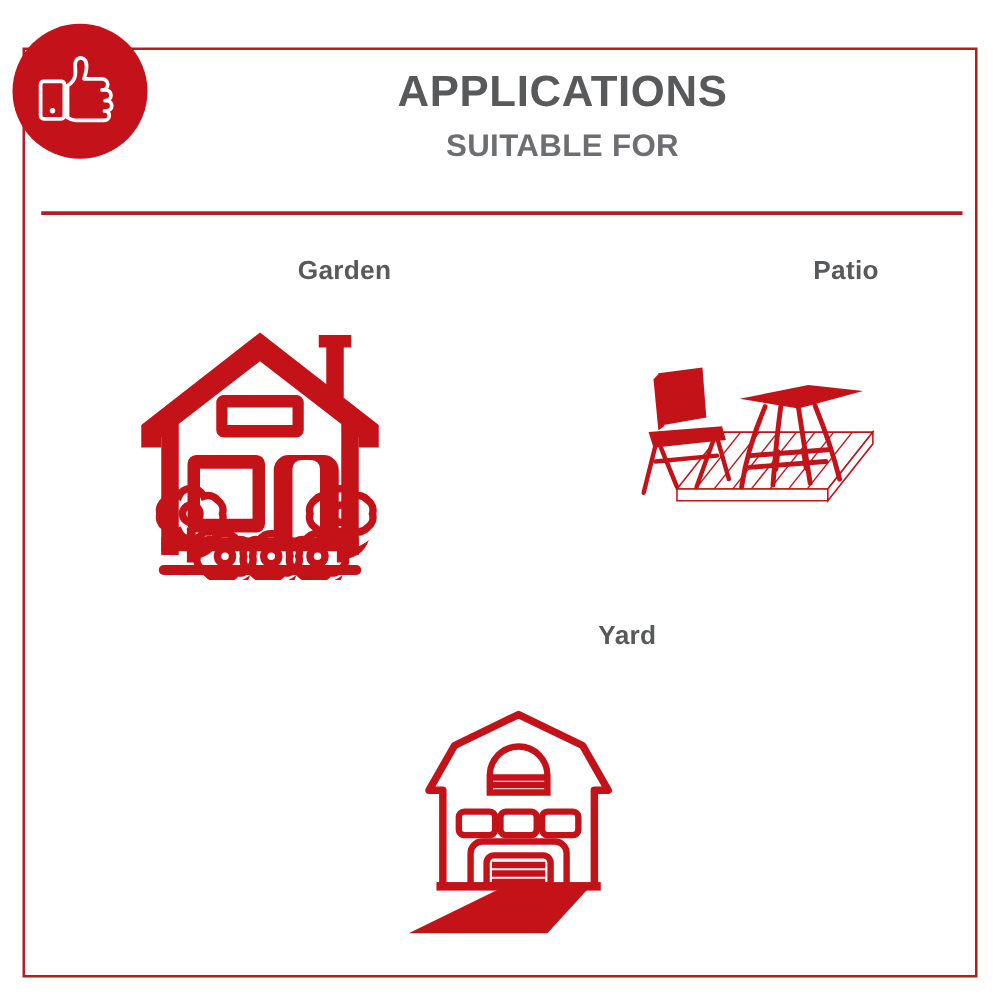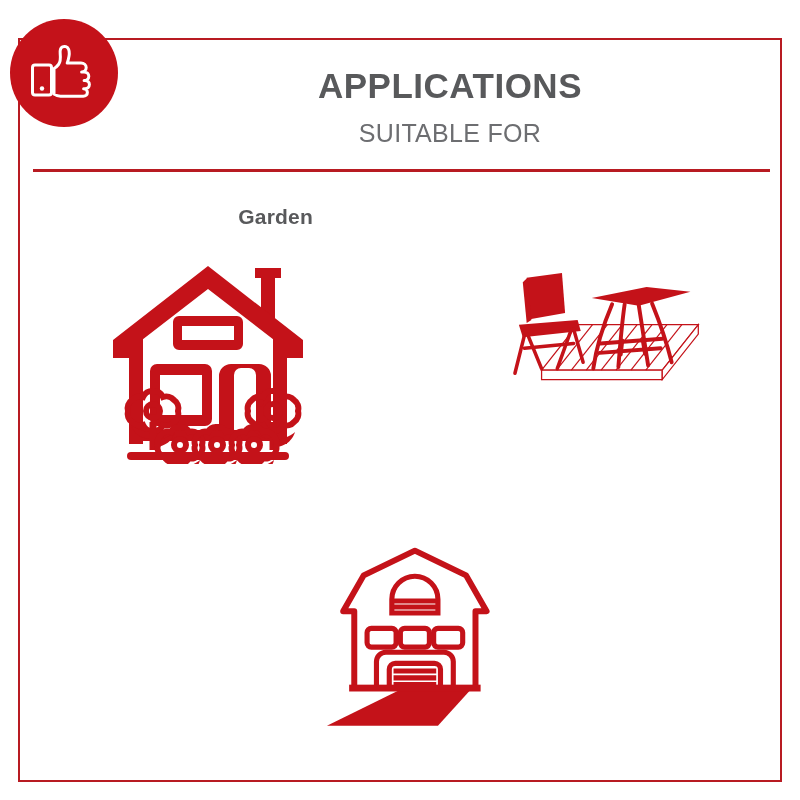--- a/index.html
+++ b/index.html
@@ -59,29 +59,29 @@
     width: 640px;
     text-align: center;
     z-index: 3;
   }
   .title-main {
     font-size: 35px;
     font-weight: bold;
     letter-spacing: 0.5px;
     color: #58595B;
     line-height: 1.08;
-    margin: 12px;
+    margin: 0;
   }
   .title-sub {
     font-size: 25px;
-    font-weight: normal;
+    font-weight: bold;
     letter-spacing: 0.3px;
     color: #6D6E71;
     line-height: 1.35;
-    margin: 2px;
+    margin: 8px;
   }
 
   
   .divider {
     position: absolute;
     left: 33px;
     top: 169px;
     width: 737px;
     height: 3px;
     background: #B81B22;
@@ -247,20 +247,21 @@
             <path d="M153 213 c11 -2 16 -7 16 -7 s-2 12 -16 14 z"></path>
           </g>
 
           <rect x="22" y="198" width="162" height="8" rx="4"></rect>
         </g>
       </svg>
     </div>
   </div>
 
   <div class="item" id="item-patio">
+    <div class="item-label">Patio</div>
     <div class="item-art">
       <svg width="268" height="178" viewBox="0 0 268 178" aria-hidden="true">
 
         <g>
 
           <polygon points="62,130 108,72 262,72 216,130" fill="#ffffff" stroke="#C41219" stroke-width="1.6"></polygon>
 
           <polygon points="62,130 216,130 216,142 62,142" fill="#ffffff" stroke="#C41219" stroke-width="1.6"></polygon>
 
           <polygon points="216,130 262,72 262,84 216,142" fill="#ffffff" stroke="#C41219" stroke-width="1.6"></polygon>
@@ -308,20 +309,21 @@
             <path d="M136 108 L214 102"></path>
             <path d="M165 92 L163 110"></path>
             <path d="M191 91 L194 109"></path>
           </g>
         </g>
       </svg>
     </div>
   </div>
 
   <div class="item" id="item-yard">
+    <div class="item-label">Yard</div>
     <div class="item-art">
       <svg width="246" height="218" viewBox="0 0 246 218" aria-hidden="true">
 
         <polygon points="108,168 186,168 144,214 14,214" fill="#C41219"></polygon>
 
         <path d="M117 8
                  L170 36
                  L186 74
                  L186 170
                  L174 170

